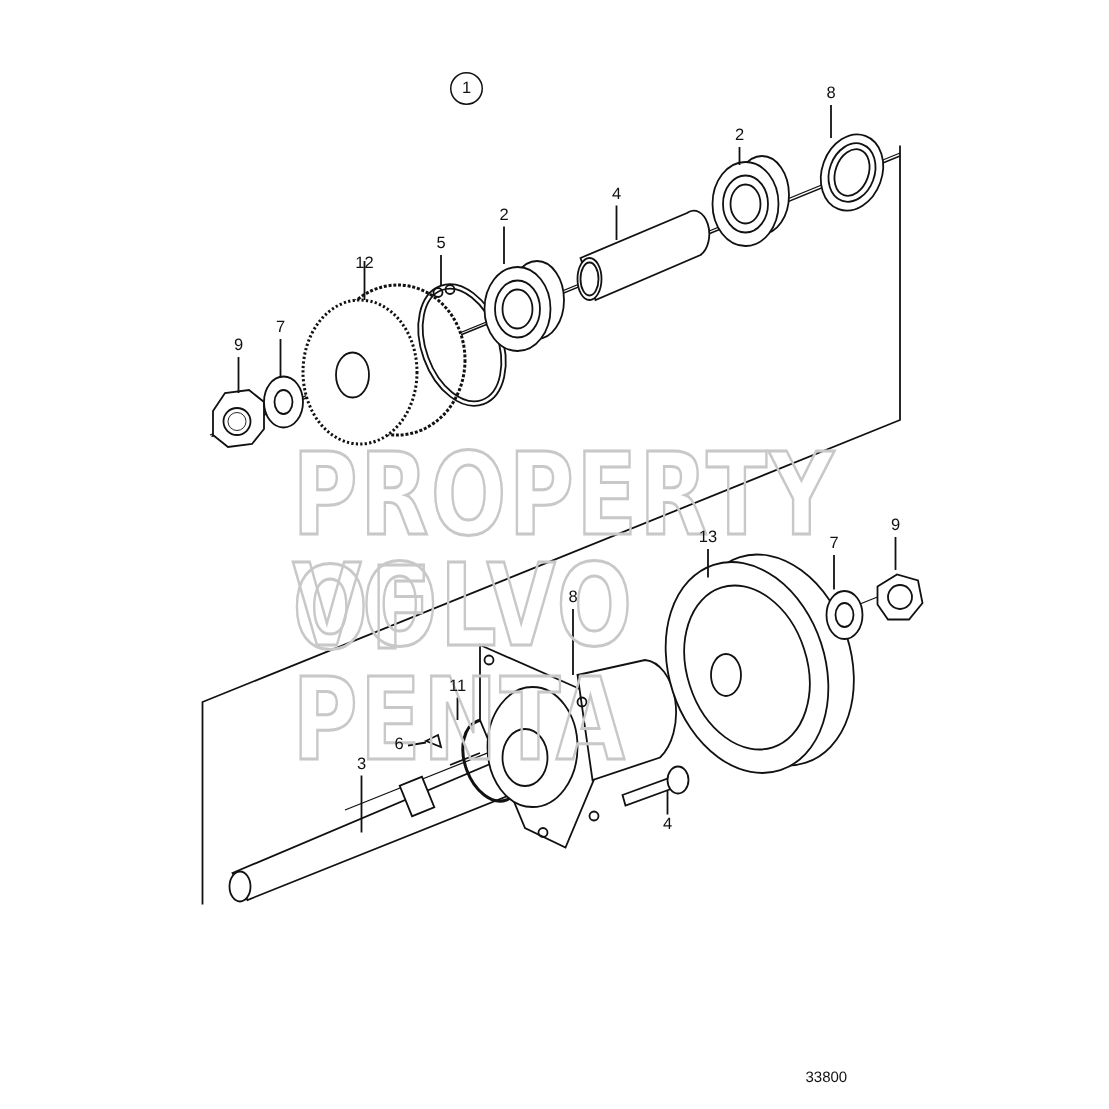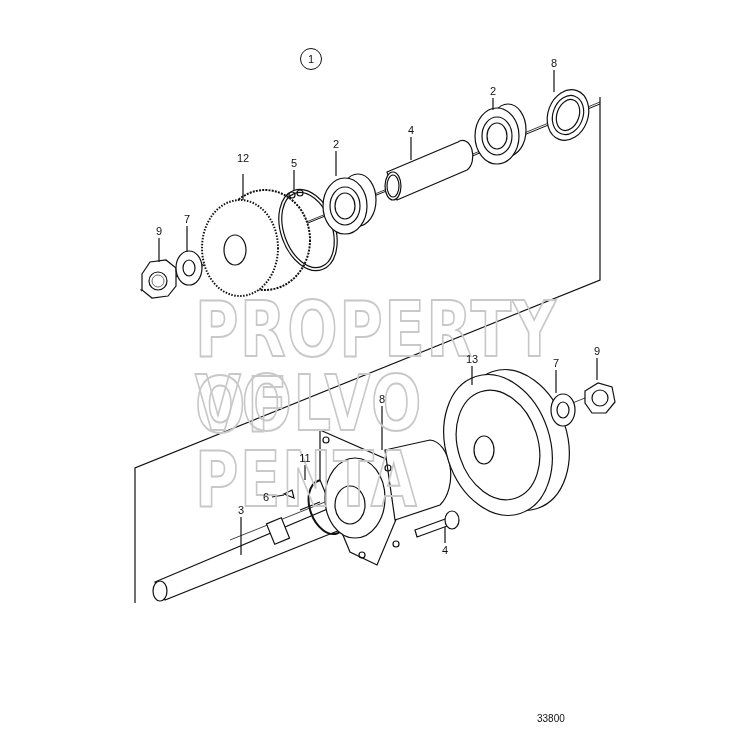--- a/index.html
+++ b/index.html
@@ -152,21 +152,21 @@
   </svg>
 
   <div class="watermark wm1" style="-webkit-text-stroke: 2px #c8c8c8;">PROPERTY OF</div>
   <div class="watermark wm2" style="-webkit-text-stroke: 2px #c8c8c8;">VOLVO PENTA</div>
 
   <div class="group-badge">1</div>
 
   <div id="callouts">
       <div class="label" style="left: 159px; top: 231px;">9</div>
       <div class="label" style="left: 187px; top: 219px;">7</div>
-      <div class="label" style="left: 243px; top: 158px;">12</div>
+      <div class="label" style="left: 243px; top: 176px;">12</div>
       <div class="label" style="left: 294px; top: 163px;">5</div>
       <div class="label" style="left: 336px; top: 144px;">2</div>
       <div class="label" style="left: 411px; top: 130px;">4</div>
       <div class="label" style="left: 493px; top: 91px;">2</div>
       <div class="label" style="left: 554px; top: 63px;">8</div>
       <div class="label" style="left: 472px; top: 359px;">13</div>
       <div class="label" style="left: 556px; top: 363px;">7</div>
       <div class="label" style="left: 597px; top: 351px;">9</div>
       <div class="label" style="left: 382px; top: 399px;">8</div>
       <div class="label" style="left: 305px; top: 458px;">11</div>

